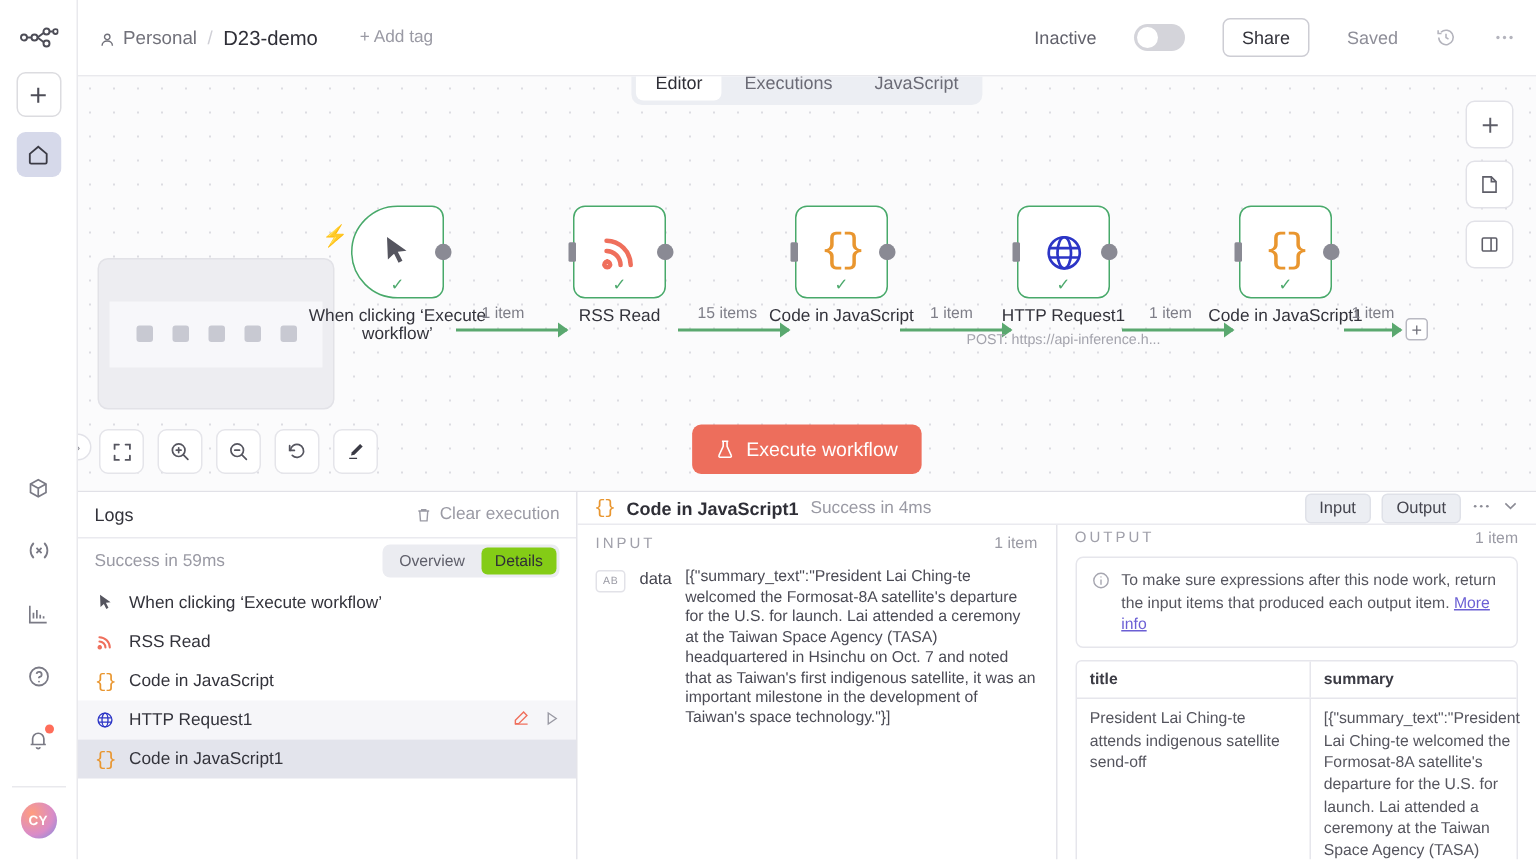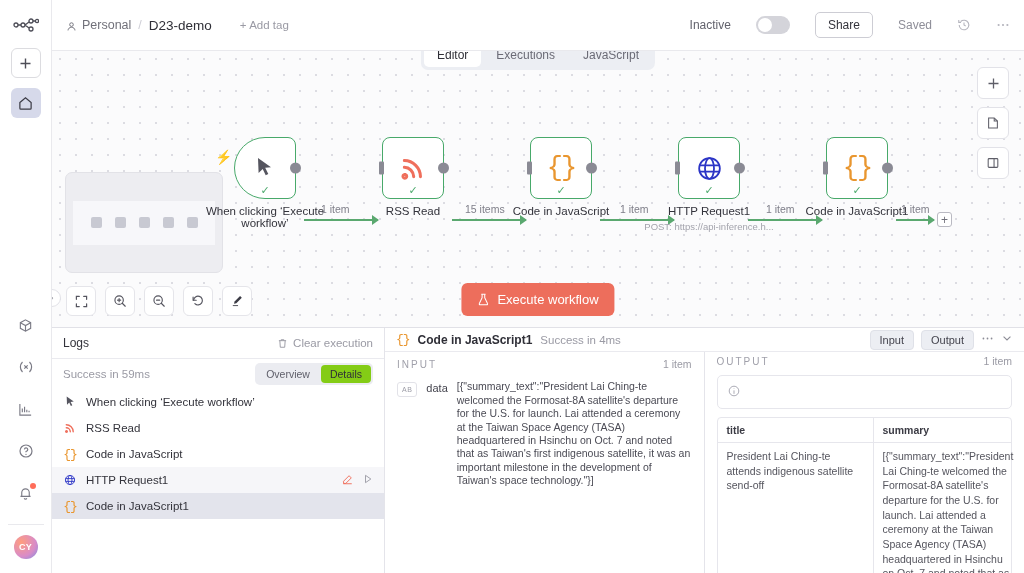--- a/index.html
+++ b/index.html
@@ -584,20 +584,24 @@
             </div>
             <div class="io-body">
               <div class="notice">
                 <span style="flex:0 0 auto;margin-top:1px;">
                   <svg width="12" height="12" viewBox="0 0 14 14" fill="none" stroke="#a6a6b0" stroke-width="1.1">
                     <circle cx="7" cy="7" r="5.6"></circle>
                       <path d="M7 6.3v4"></path>
                       <circle cx="7" cy="4.2" r=".55" fill="#a6a6b0" stroke="none"></circle>
                   </svg>
                 </span>
+                <span>
+                  <span>To make sure expressions after this node work, return the input items that produced each output item.</span>
+                  <a href="#">More info</a>
+                </span>
               </div>
               <div class="otable">
                 <div class="thr">
                   <div class="th c1">title</div>
                   <div class="th c2">summary</div>
                 </div>
                 <div class="tr">
                   <div class="td c1">President Lai Ching-te attends indigenous satellite send-off</div>
                   <div class="td c2">[{"summary_text":"President Lai Ching-te welcomed the Formosat-8A satellite's departure for the U.S. for launch. Lai attended a ceremony at the Taiwan Space Agency (TASA) headquartered in Hsinchu on Oct. 7 and noted that as Taiwan's first indigenous satellite, it was an important milestone in the</div>
                 </div>

